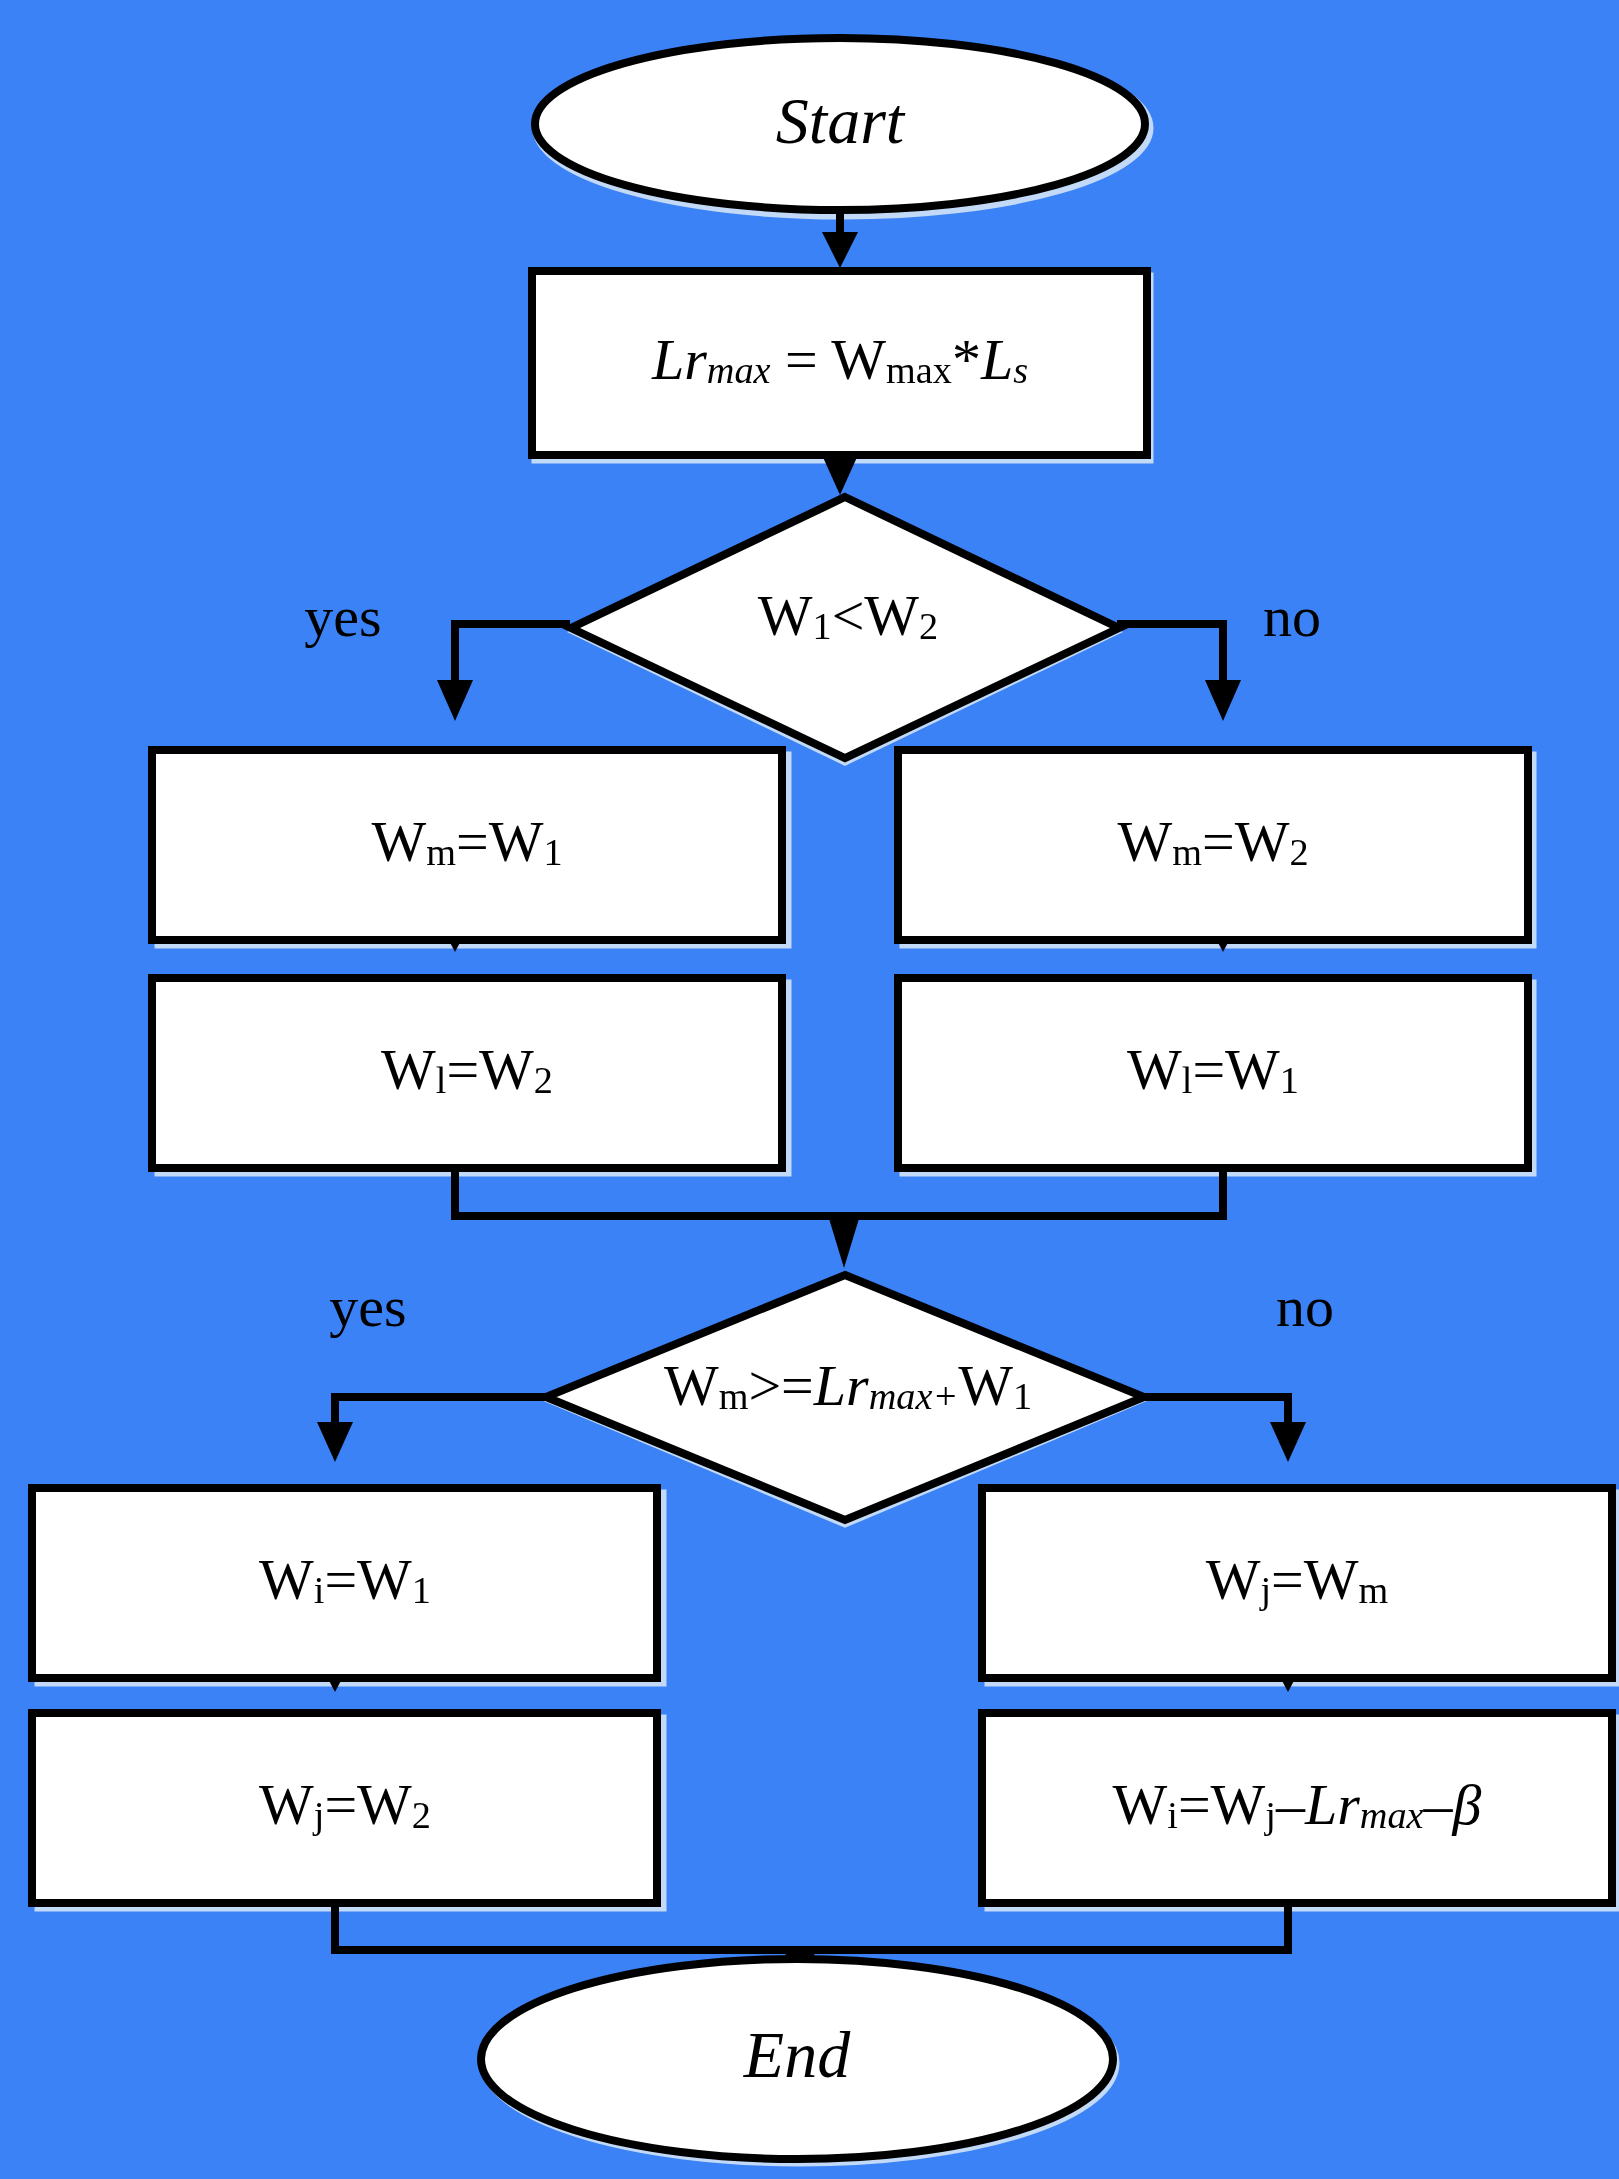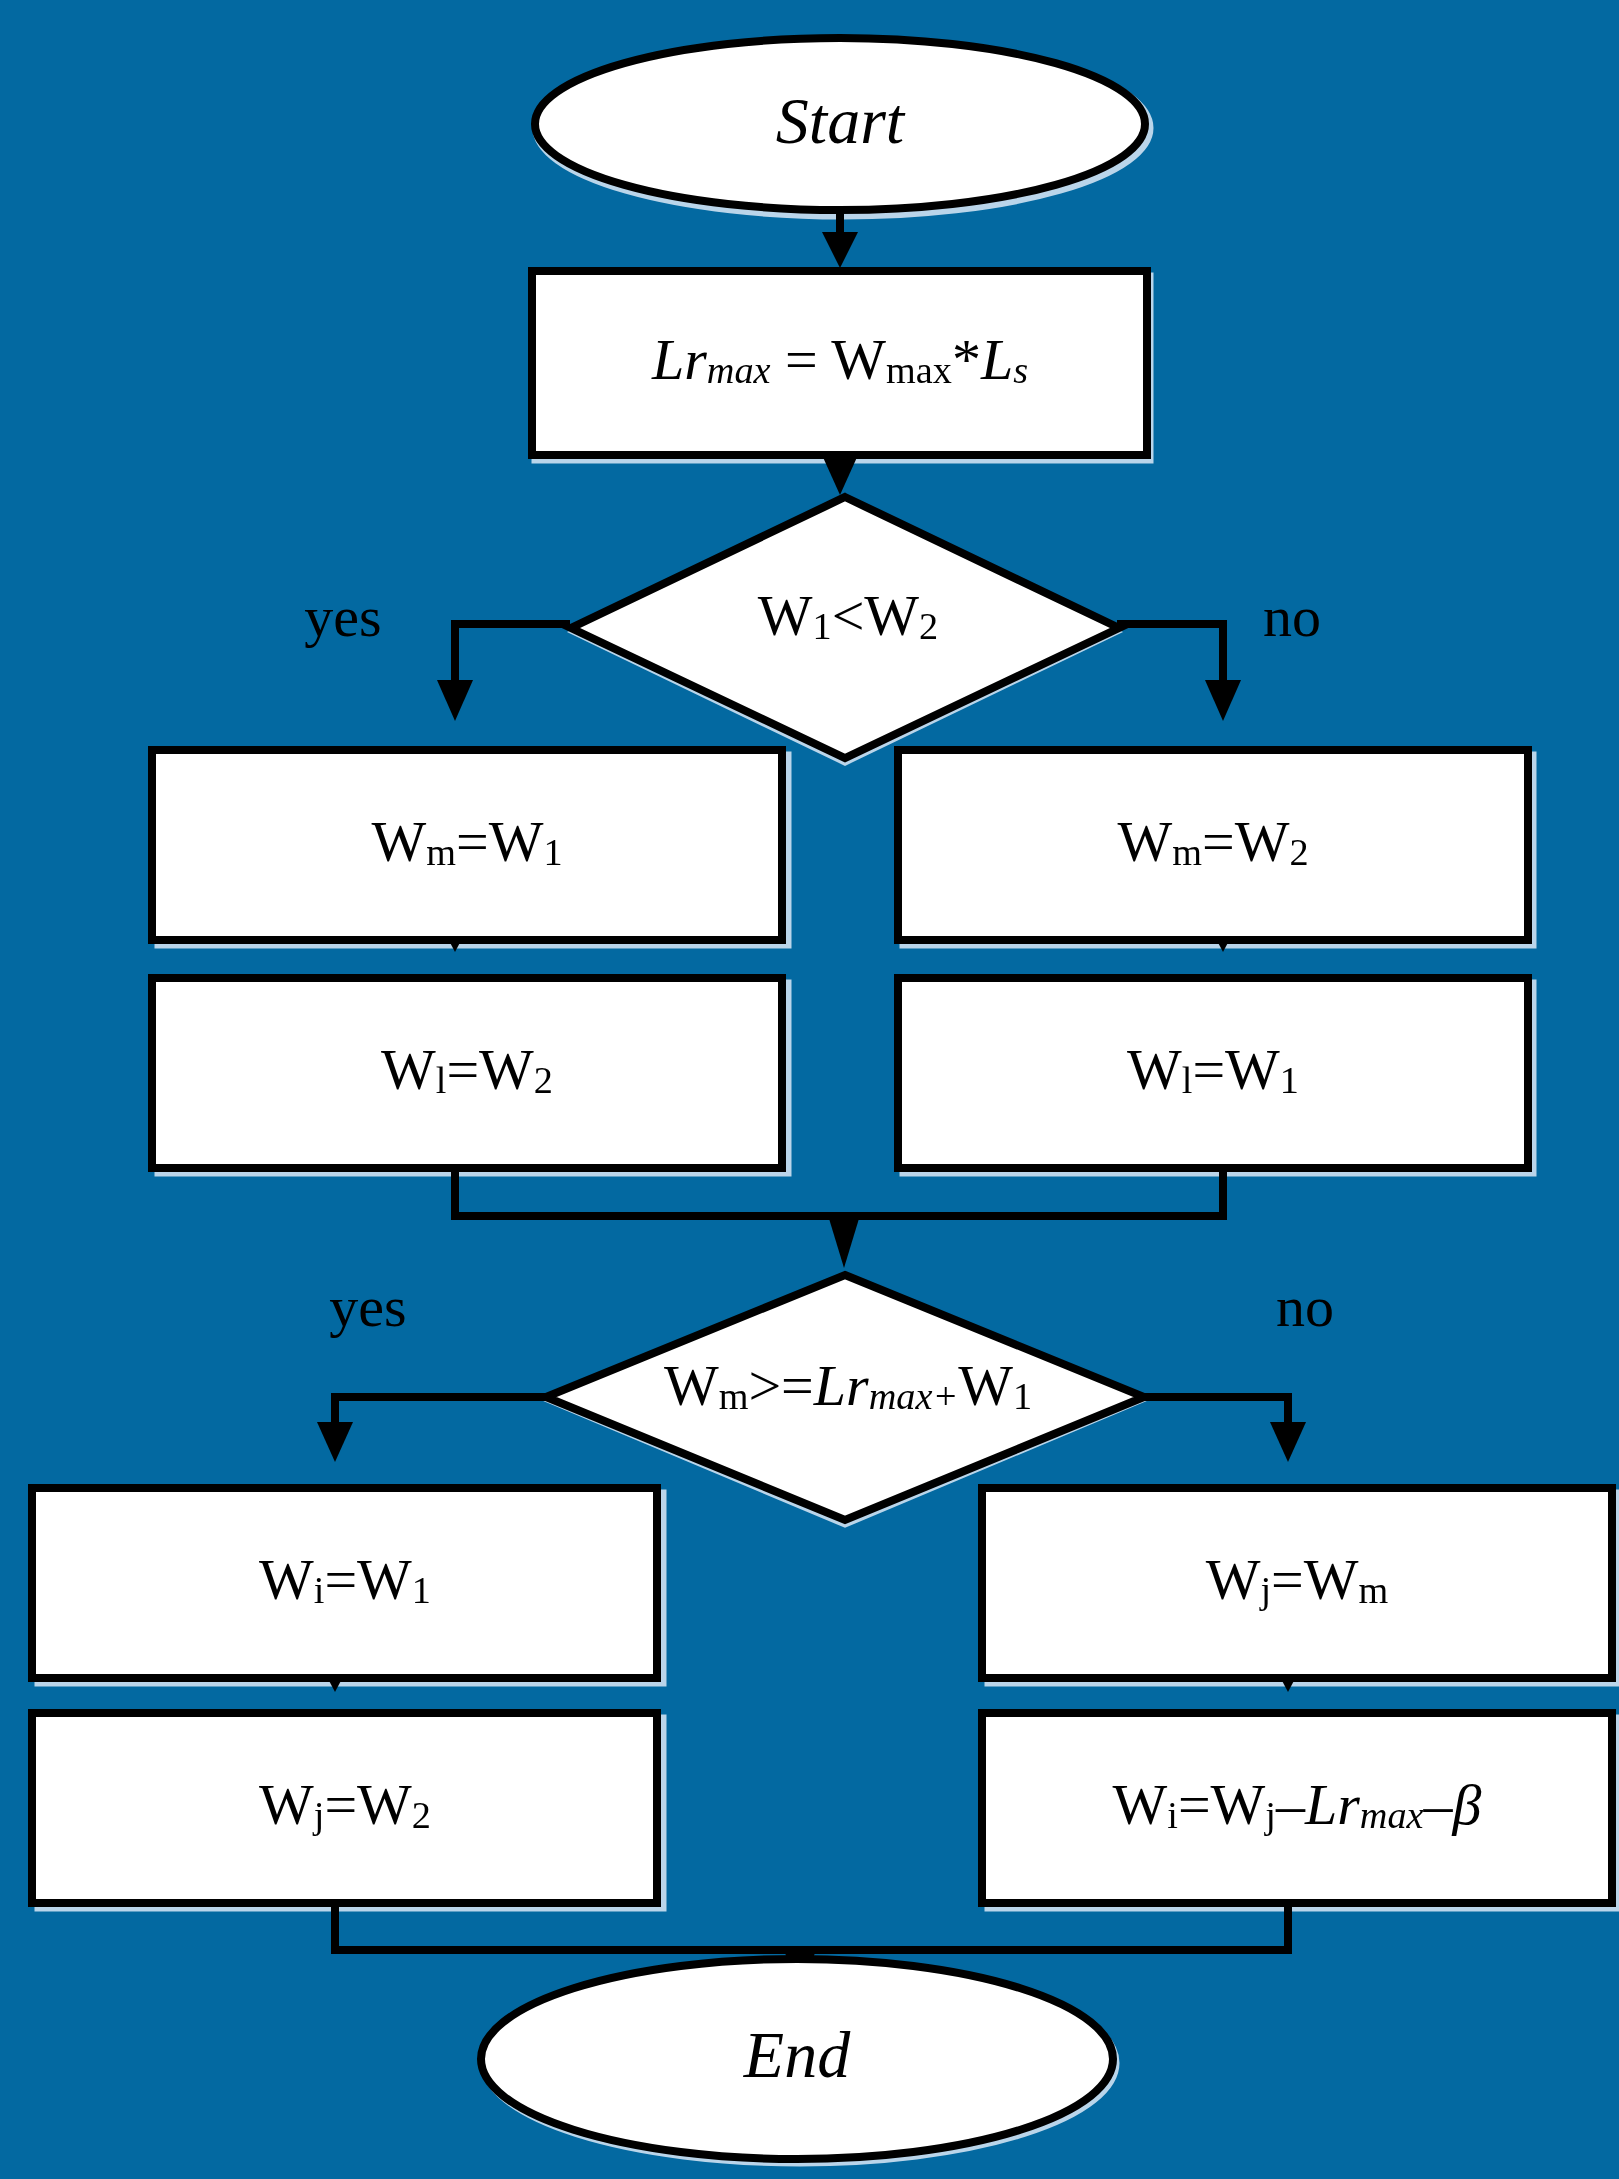--- a/index.html
+++ b/index.html
@@ -4,21 +4,21 @@
 <style>
   html, body {
     margin: 0;
     padding: 0;
     background: #ffffff;
   }
   #canvas-wrap {
     position: relative;
     width: 1619px;
     height: 2179px;
-    background: #0369a1;
+    background: #3b82f6;
     overflow: hidden;
     font-family: "Liberation Serif", serif;
   }
   svg#flow {
     display: block;
     width: 1619px;
     height: 2179px;
   }
   .node-shape {
     fill: #ffffff;

